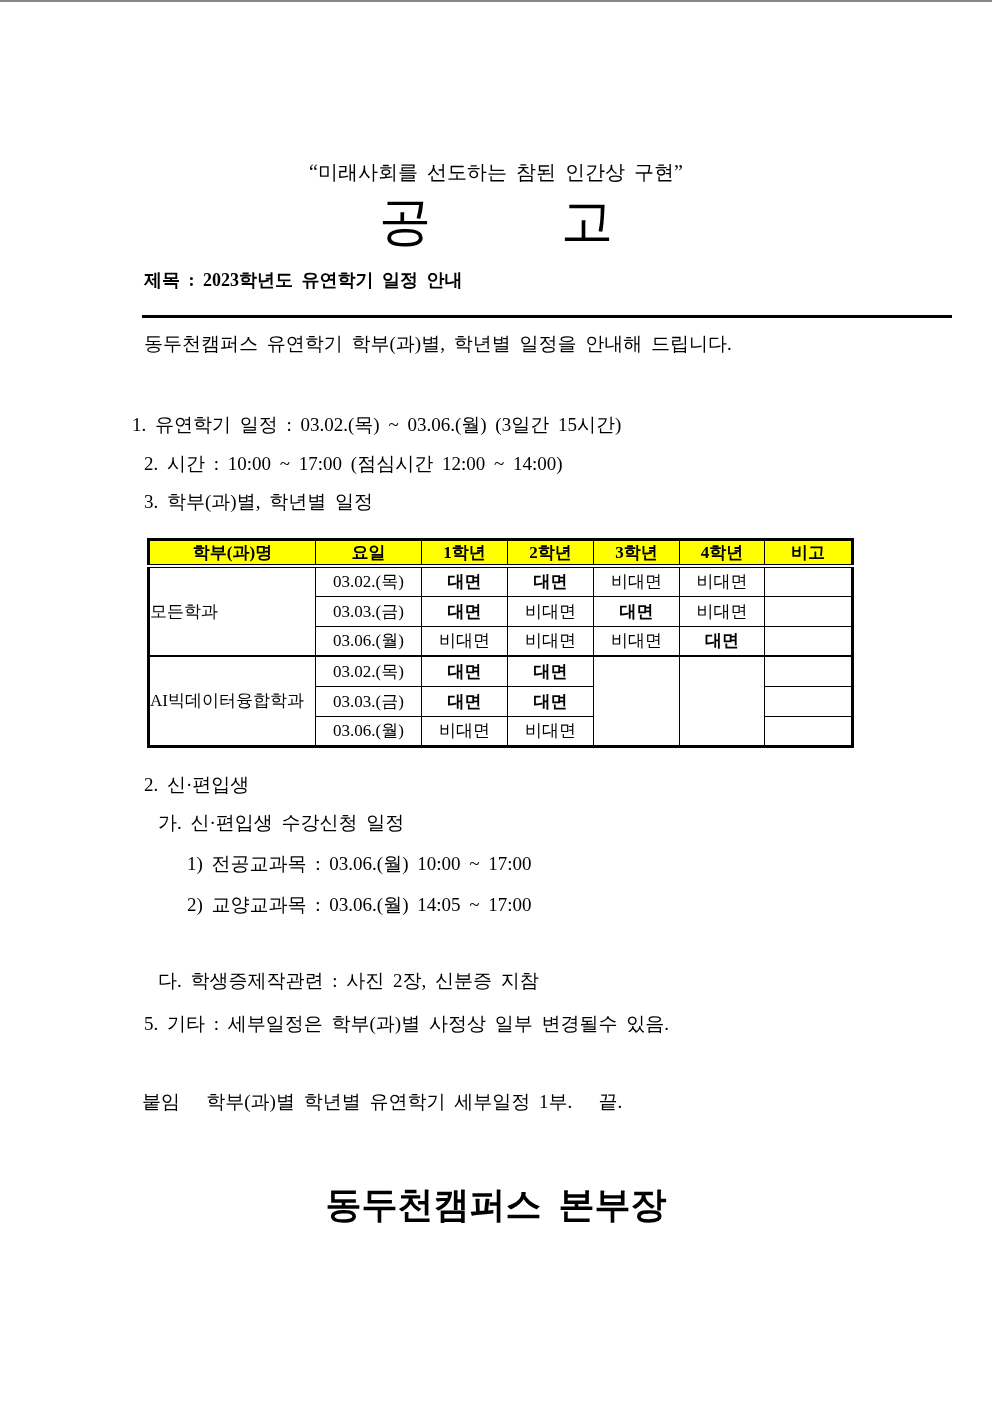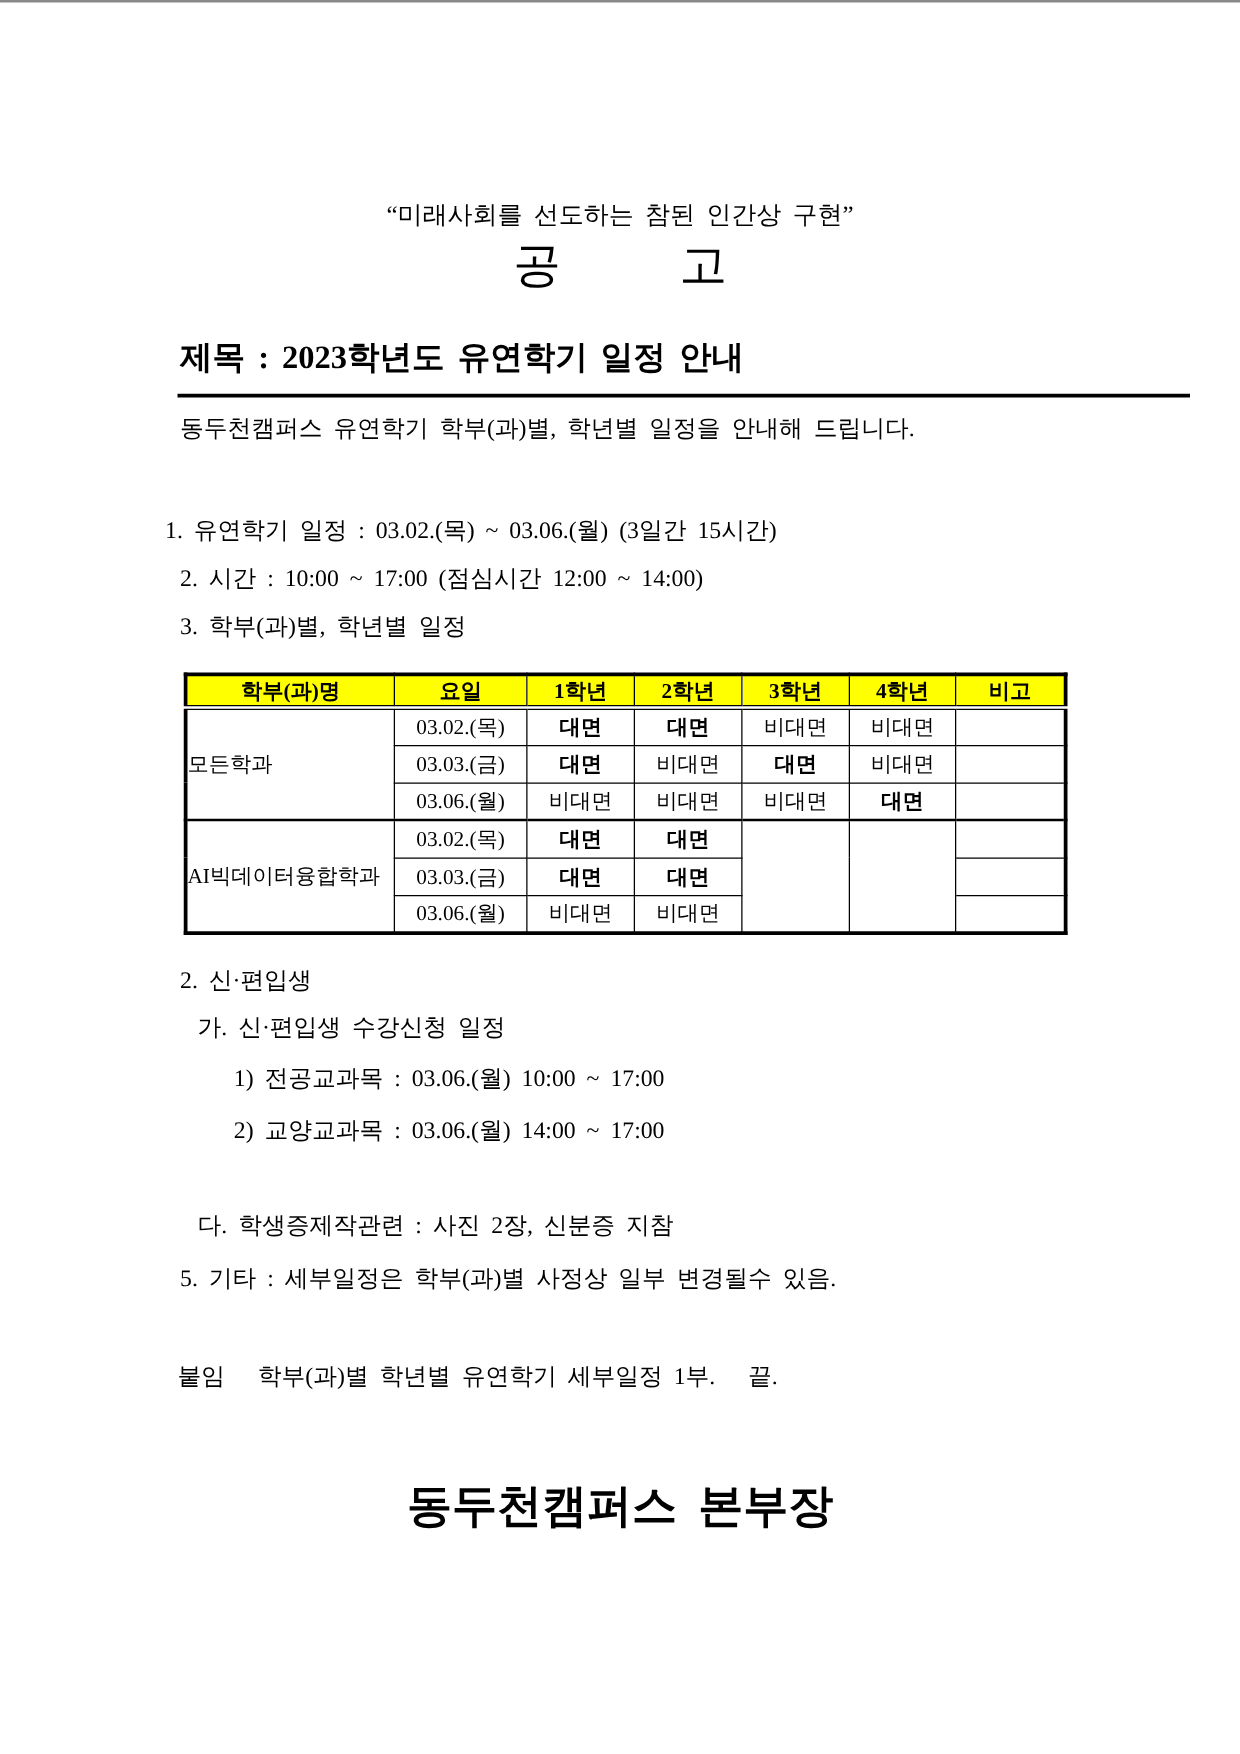--- a/index.html
+++ b/index.html
@@ -2,22 +2,22 @@
 <html><head>
 <meta charset="utf-8">
 <style>
   html,body{margin:0;padding:0;background:#888;}
   .page{
     position:relative;width:992px;height:1403px;margin:2px auto;background:#ffffff;
     font-family:"Liberation Serif","DejaVu Serif",serif;color:#000;overflow:hidden;
   }
   .tx{position:absolute;white-space:pre;font-size:19px;line-height:1.2;word-spacing:4px;}
   .slogan{top:158px;left:0;width:100%;text-align:center;font-size:20px;}
-  .gonggo{top:189px;left:0;width:100%;text-align:center;font-size:38px;word-spacing:0;}
-  .subject{top:268px;left:144px;font-size:26px;font-weight:bold;}
+  .gonggo{top:189px;left:0;width:100%;text-align:center;font-size:52px;word-spacing:0;}
+  .subject{top:268px;left:144px;font-size:18px;font-weight:bold;}
   .rule{position:absolute;top:313px;left:142px;width:810px;height:3px;background:#000;}
   .intro{top:331px;left:144px;}
   .it1{top:412px;left:132px;}
   .it2{top:451px;left:144px;}
   .it3{top:489px;left:144px;}
   .s4 {top:772px;left:144px;}
   .s4ga{top:810px;left:158px;}
   .s4a{top:851px;left:187px;}
   .s4b{top:892px;left:187px;}
   .s4na{top:930px;left:158px;}
@@ -127,20 +127,20 @@
         <td class="c">비대면</td>
         <td class="c">비대면</td>
         <td class="c"></td>
       </tr>
     </tbody>
   </table>
 
   <div class="tx s4">2. 신·편입생</div>
   <div class="tx s4ga">가. 신·편입생 수강신청 일정</div>
   <div class="tx s4a">1) 전공교과목 : 03.06.(월) 10:00 ~ 17:00</div>
-  <div class="tx s4b">2) 교양교과목 : 03.06.(월) 14:00 ~ 17:00</div>
+  <div class="tx s4b">2) 교양교과목 : 03.06.(월) 14:05 ~ 17:00</div>
   <div class="tx s4da">다. 학생증제작관련 : 사진 2장, 신분증 지참</div>
   <div class="tx s5">5. 기타 : 세부일정은 학부(과)별 사정상 일부 변경될수 있음.</div>
 
   <div class="tx attach">붙임   학부(과)별 학년별 유연학기 세부일정 1부.   끝.</div>
   <div class="tx sig">동두천캠퍼스 본부장</div>
 
 </div>
 
 </body></html>

